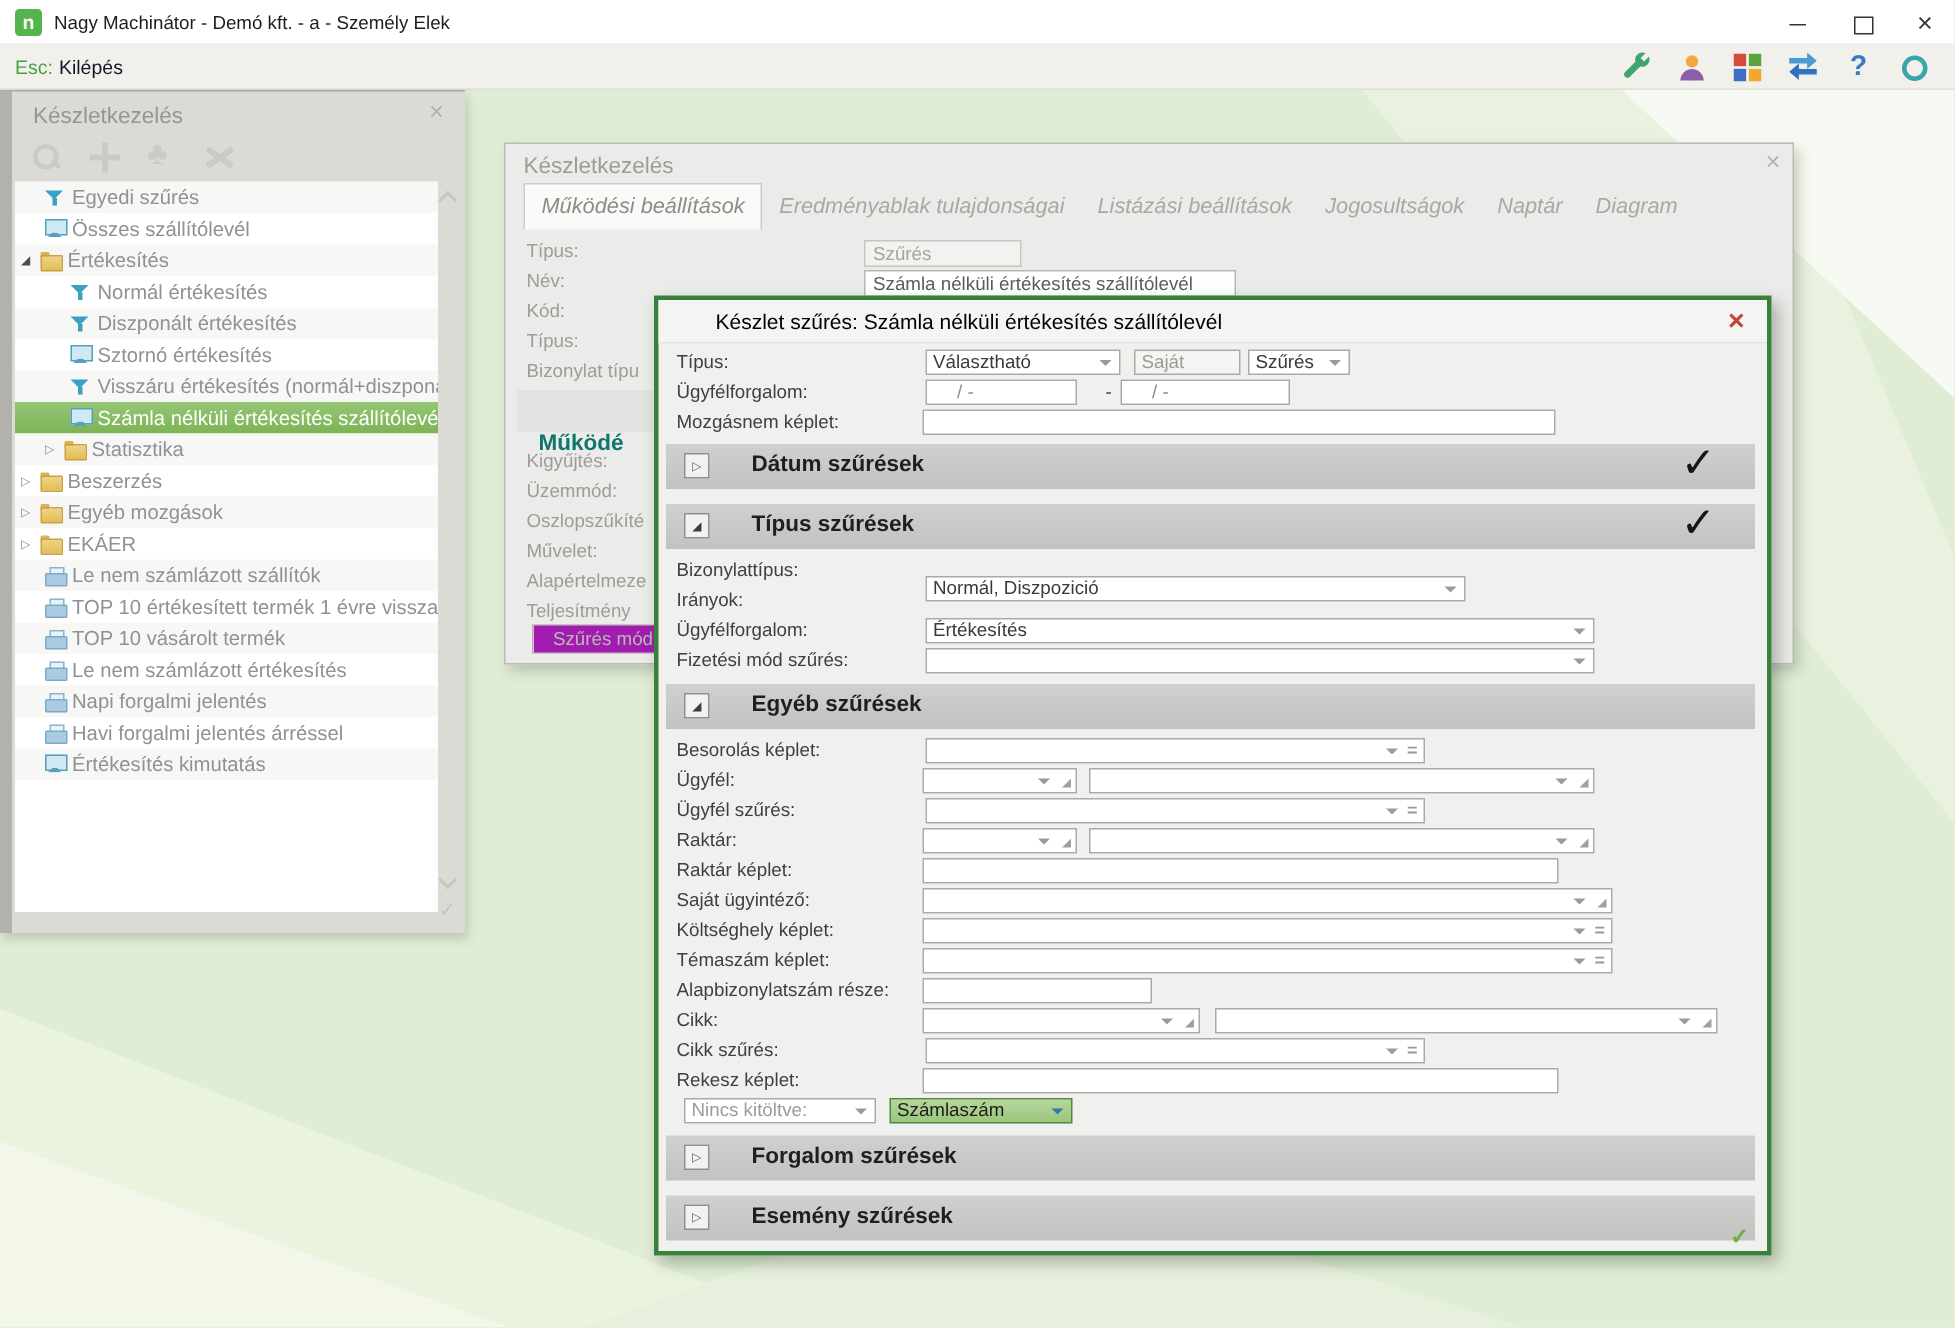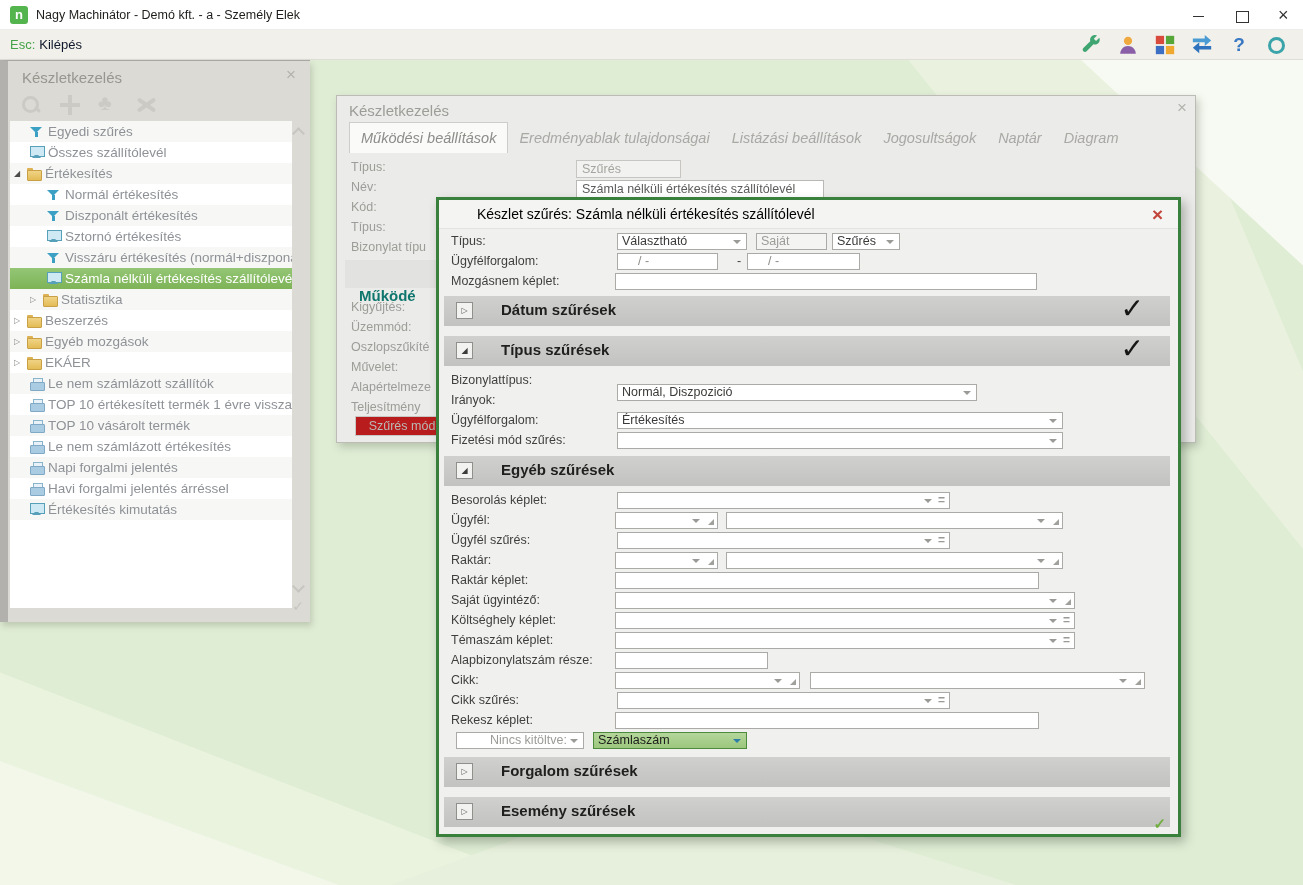--- a/index.html
+++ b/index.html
@@ -115,21 +115,21 @@
   .tab { font-size:14.5px; color:#a9a8a4; padding:7px 11px; white-space:nowrap;font-style:italic; }
   .tab.active { background:#fafaf8; border:1px solid #cdccc8; border-bottom:none; color:#8c8c88; }
   .sd-row { position:absolute; height:18px; }
   .sd-label { position:absolute; left:14px; font-size:12.5px; color:#9c9c98; white-space:nowrap; }
   .sd-input { position:absolute; left:239px; height:18px; border:1px solid #b9b8b4; background:#fff;
               font-size:12.5px; line-height:16px; padding:0 5px; color:#5c5c5a; white-space:nowrap; overflow:hidden; }
   .sd-input.dis { background:#f2f2f0; color:#a4a4a0; border-color:#c6c5c1; }
   .sd-bar { position:absolute; left:8px; top:164px; width:200px; height:28px; background:#e2e2e0; }
   .sd-bar span { position:absolute; left:14px; top:4px; font-size:15px; font-weight:bold; color:#0f766e;margin-top:23px; }
   .sd-btn { position:absolute; left:18px; top:320px; width:94px; height:20px; border:1px solid #c8c7c3;
-            background:#b91c1c; color:#b9b9b5; font-size:12.5px; text-align:center; line-height:18px;
+            background:#a21caf; color:#b9b9b5; font-size:12.5px; text-align:center; line-height:18px;
             white-space:nowrap; overflow:hidden; }
 
   
   .fdialog { position:absolute; left:436px; top:197px; width:745px; height:640px;
              background:#f0f0ee; border:3px solid #39803d; box-shadow:4px 5px 10px rgba(50,60,45,.35); z-index:5; }
   .fd-titlebar { position:absolute; left:0; top:0; right:0; height:29px; background:#f4f4f2;
                  border-bottom:1px solid #e3e3e1; }
   .fd-title { position:absolute; left:10px; top:6px; font-size:14px; color:#000000;margin-left:28px; }
   .fd-close { position:absolute; right:8px; top:4px; width:18px; height:18px; }
   .fd-close::before { content:"\00D7"; font-size:19px; font-weight:bold; color:#c2443a; }
@@ -476,22 +476,22 @@
 
   <span class="fd-label" style="top:493px;">Cikk szűrés:</span>
   <div class="box cmb" style="left:178px; top:492px; width:333px;">
       <span class="dd shift"></span>
       <span class="eq"></span>
     </div>
 
   <span class="fd-label" style="top:513px;">Rekesz képlet:</span>
   <div class="box" style="left:176px; top:512px; width:424px;"></div>
 
-  <div class="box cmb" style="left:17px; top:532px; width:128px; color:#9b9b97;text-align:right;"><span>Nincs kitöltve:</span><span class="dd"></span></div>
-  <div class="box cmb hl-green" style="left:154px; top:532px; width:154px;"><span>Számlaszám</span><span class="dd teal"></span></div>
+  <div class="box cmb" style="left:17px; top:532px; width:128px; color:#9b9b97;"><span>Nincs kitöltve:</span><span class="dd"></span></div>
+  <div class="box cmb hl-green" style="left:154px; top:532px; width:122px;"><span>Számlaszám</span><span class="dd teal"></span></div>
 
   <div class="fd-bar" style="top:557px;">
     <span class="tbox closed"></span>
     <span class="fd-bar-title">Forgalom szűrések</span>
   </div>
 
   <div class="fd-bar" style="top:597px;">
     <span class="tbox closed"></span>
     <span class="fd-bar-title">Esemény szűrések</span>
   </div>

